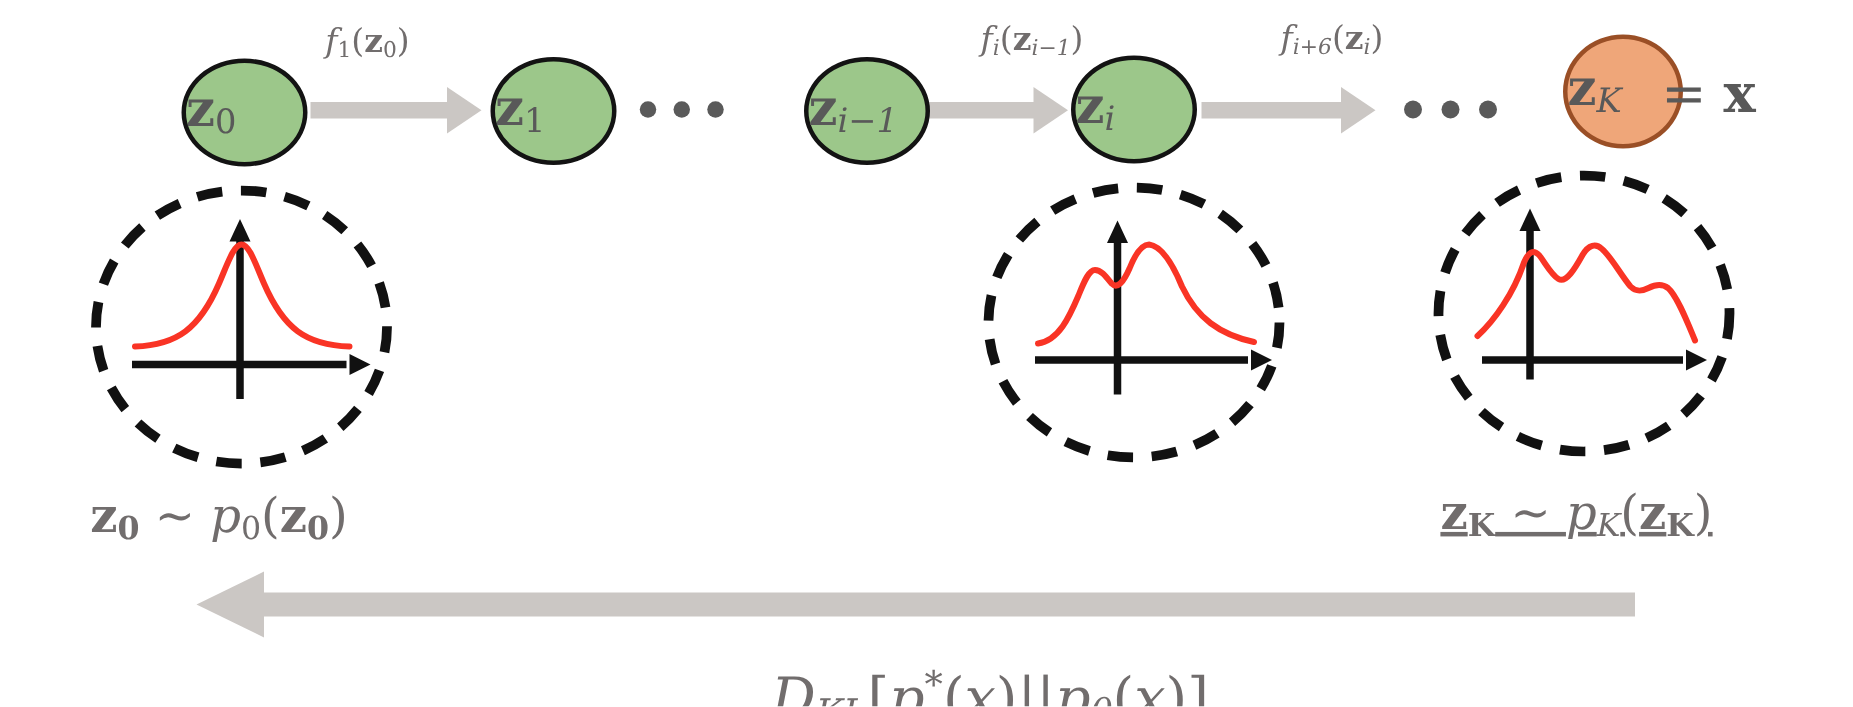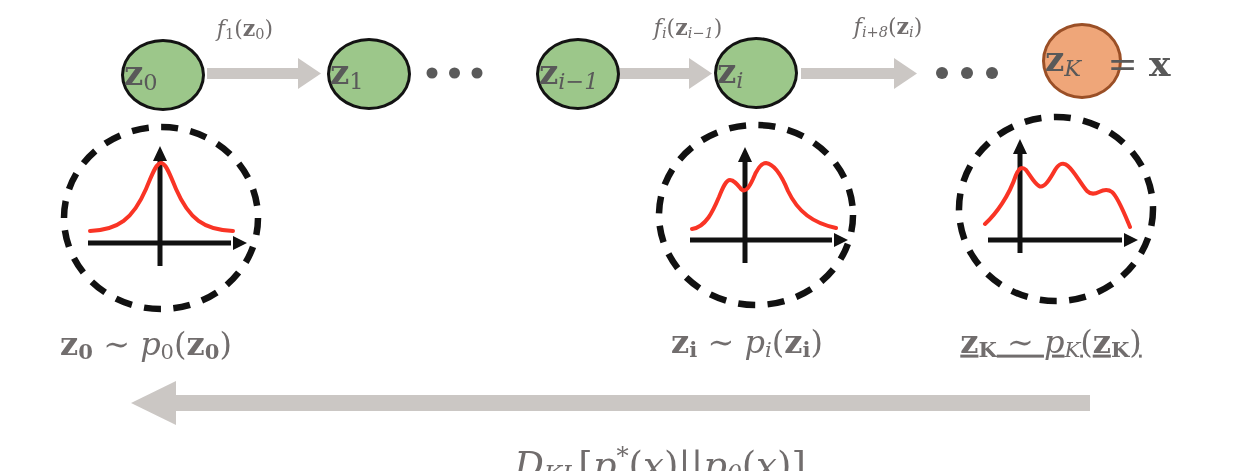--- a/index.html
+++ b/index.html
@@ -138,23 +138,22 @@
   </div>
   <div class="node green n-zi">
     <span class="nodelbl"><span class="seg seg-b">z</span><span class="seg seg-isub">i</span></span>
   </div>
   <div class="node orange n-zk">
     <span class="nodelbl"><span class="seg seg-b">z</span><span class="seg seg-isub">K</span></span>
   </div>
 
   <div class="mlabel f-label f1"><span class="seg seg-i">f</span><span class="seg seg-sub">1</span><span class="seg seg-n">(</span><span class="seg seg-b">z</span><span class="seg seg-sub">0</span><span class="seg seg-n">)</span></div>
   <div class="mlabel f-label fi"><span class="seg seg-i">f</span><span class="seg seg-isub">i</span><span class="seg seg-n">(</span><span class="seg seg-b">z</span><span class="seg seg-isub">i−1</span><span class="seg seg-n">)</span></div>
-  <div class="mlabel f-label fi1"><span class="seg seg-i">f</span><span class="seg seg-isub">i+8</span><span class="seg seg-n">(</span><span class="seg seg-b">z</span><span class="seg seg-isub">i</span><span class="seg seg-n">)</span></div>
+  <div class="mlabel f-label fi1"><span class="seg seg-i">f</span><span class="seg seg-isub">i+6</span><span class="seg seg-n">(</span><span class="seg seg-b">z</span><span class="seg seg-isub">i</span><span class="seg seg-n">)</span></div>
 
   <div class="mlabel eqx"><span class="seg seg-n">= </span><span class="seg seg-b">x</span></div>
 
   <div class="mlabel slabel s0"><span class="seg seg-b">z</span><span class="seg seg-bsub">0</span><span class="seg seg-n"> ∼ </span><span class="seg seg-i">p</span><span class="seg seg-sub">0</span><span class="seg seg-n">(</span><span class="seg seg-b">z</span><span class="seg seg-bsub">0</span><span class="seg seg-n">)</span></div>
-  <div class="mlabel slabel si"><span class="seg seg-b">z</span><span class="seg seg-bsub">i</span><span class="seg seg-n"> ∼ </span><span class="seg seg-i">p</span><span class="seg seg-isub">i</span><span class="seg seg-n">(</span><span class="seg seg-b">z</span><span class="seg seg-bsub">i</span><span class="seg seg-n">)</span></div>
   <div class="mlabel slabel sk"><span class="seg seg-b">z</span><span class="seg seg-bsub">K</span><span class="seg seg-n"> ∼ </span><span class="seg seg-i">p</span><span class="seg seg-isub">K</span><span class="seg seg-n">(</span><span class="seg seg-b">z</span><span class="seg seg-bsub">K</span><span class="seg seg-n">)</span></div>
 
   <div class="mlabel dkl"><span class="seg seg-i">D</span><span class="seg seg-isub">KL</span><span class="seg seg-n">[</span><span class="seg seg-i">p</span><span class="seg seg-sup">*</span><span class="seg seg-n">(</span><span class="seg seg-i">x</span><span class="seg seg-n">)||</span><span class="seg seg-i">p</span><span class="seg seg-isub">θ</span><span class="seg seg-n">(</span><span class="seg seg-i">x</span><span class="seg seg-n">)]</span></div>
 
 </div>
 
 </body></html>

